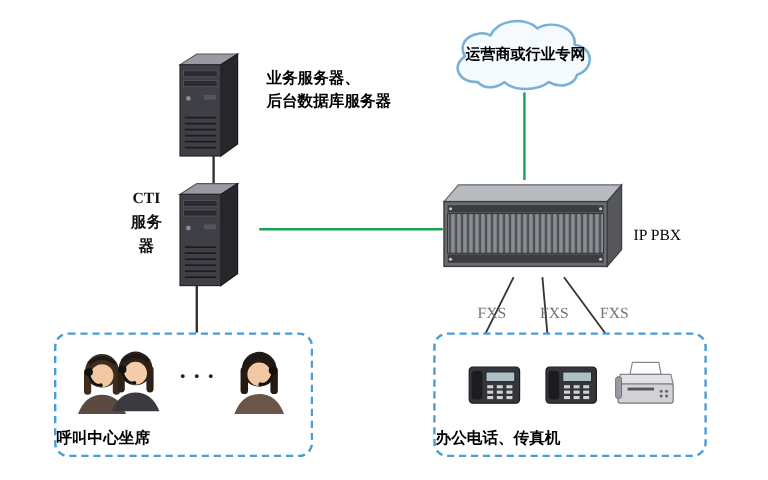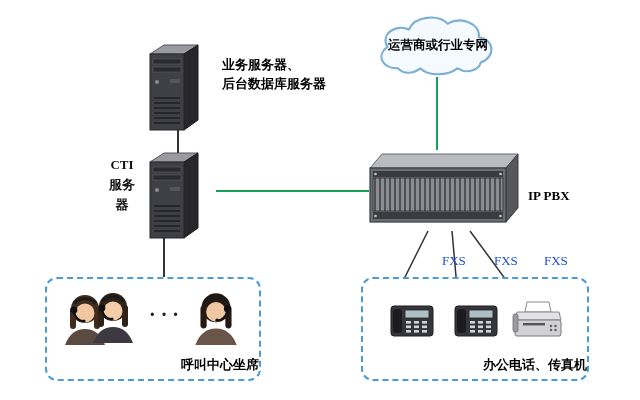--- a/index.html
+++ b/index.html
@@ -4,39 +4,39 @@
 <style>
   html,body{margin:0;padding:0;background:#ffffff;}
   .stage{
     position:relative;width:640px;height:400px;background:#ffffff;overflow:hidden;
     font-family:"Liberation Serif", serif;color:#111;
   }
   .abs{position:absolute;}
   svg{display:block;}
   
   .node-label{font-weight:bold;font-size:13px;line-height:19px;color:#000;}
-  .plain-label{font-weight:bold;font-size:13px;color:#000;}
+  .plain-label{font-weight:normal;font-size:13px;color:#000;}
   .cti-label div{font-weight:bold;font-size:13px;line-height:20px;text-align:center;}
   .cloud-text{
     position:absolute;left:0;top:0;width:132px;height:66px;
     display:flex;flex-direction:row;align-items:center;justify-content:center;
     font-weight:bold;font-size:12.5px;line-height:17px;color:#000;
   }
   
   .dash-box{
     border:2px dashed #4a9cd6;border-radius:12px;background:#ffffff;
   }
   .box-caption{
-    position:absolute;left:0;right:0;bottom:5px;text-align:right;
+    position:absolute;left:0;right:0;bottom:5px;text-align:left;
     font-weight:bold;font-size:13px;color:#000;
   }
   .dots{
     font-size:20px;font-weight:bold;letter-spacing:5px;color:#222;
   }
-  .fxs{font-size:13px;color:#1d4ed8;margin-left:44px;}
+  .fxs{font-size:13px;color:#737373;}
   .mirror{transform:scaleX(-1);}
 </style>
 </head>
 <body>
 
 <div class="stage">
 
   <svg class="abs" style="left:0;top:0;" width="640" height="400" aria-hidden="true">
     <line x1="178" y1="128" x2="178" y2="157" stroke="#333333" stroke-width="2"></line>
     <line x1="216" y1="191" x2="369" y2="191" stroke="#18a058" stroke-width="2"></line>

